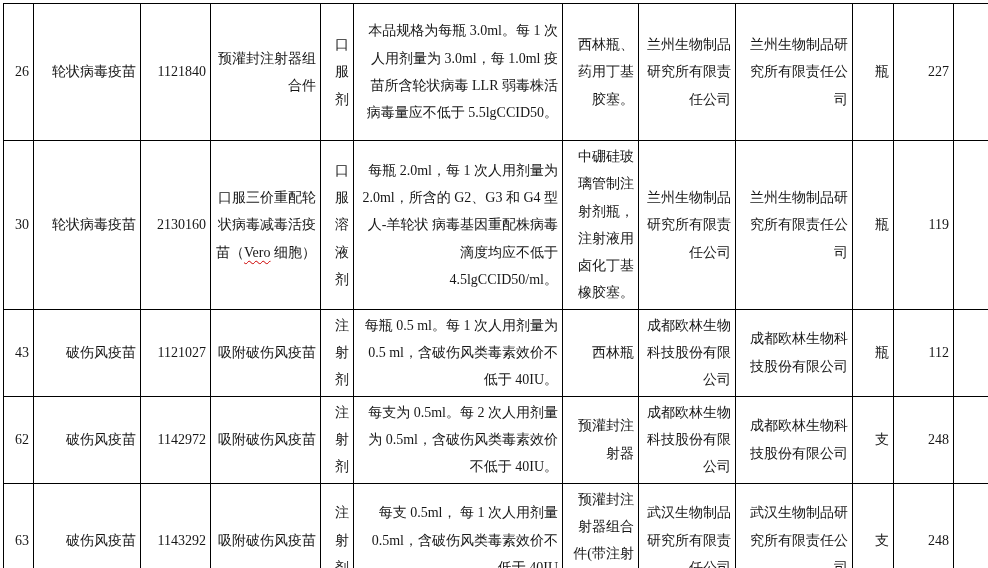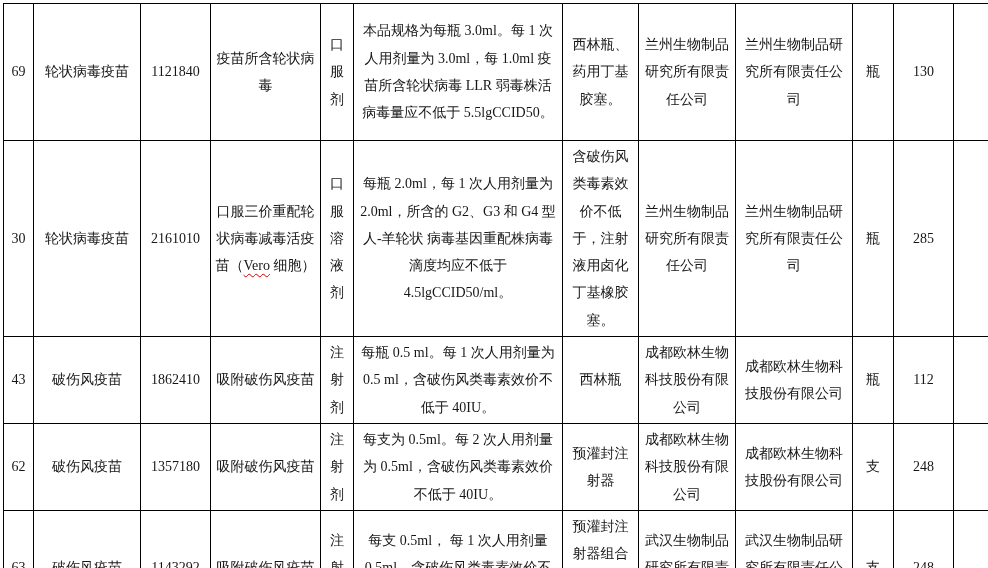--- a/index.html
+++ b/index.html
@@ -13,21 +13,21 @@
   }
   table.vax{
     position:absolute;left:3px;top:3px;
     width:990px;
     table-layout:fixed;
     border-collapse:collapse;
     border-bottom:2px solid #000;
   }
   table.vax td{
     border:1px solid #000;
-    text-align:center;
+    text-align:right;
     vertical-align:middle;
     font-size:14px;
     line-height:1.95;
     padding:2px 4px;
     overflow:hidden;
   }
   tr.r0{height:137px;}
   tr.r1{height:160px;}
   tr.r2{height:85px;}
   tr.r3{height:85px;}
@@ -63,65 +63,65 @@
         <col style="width:209px">
       <col style="width:76px">
         <col style="width:97px">
         <col style="width:117px">
       <col style="width:41px">
         <col style="width:60px">
         <col style="width:40px">
     </colgroup>
     <tbody>
       <tr class="r0">
-        <td class="c-num">69</td>
+        <td class="c-num">26</td>
         <td class="c-vaccine">轮状病毒疫苗</td>
         <td class="c-code">1121840</td>
-        <td class="c-product">疫苗所含轮状病毒</td>
+        <td class="c-product">预灌封注射器组合件</td>
         <td class="c-form">口服剂</td>
         <td class="c-spec">本品规格为每瓶 3.0ml。每 1 次人用剂量为 3.0ml，每 1.0ml 疫苗所含轮状病毒 LLR 弱毒株活病毒量应不低于 5.5lgCCID50。</td>
         <td class="c-pack">西林瓶、药用丁基胶塞。</td>
         <td class="c-mfr">兰州生物制品研究所有限责任公司</td>
         <td class="c-co">兰州生物制品研究所有限责任公司</td>
         <td class="c-unit">瓶</td>
-        <td class="c-price">130</td>
+        <td class="c-price">227</td>
         <td class="c-extra"></td>
       </tr>
       <tr class="r1">
         <td class="c-num">30</td>
         <td class="c-vaccine">轮状病毒疫苗</td>
-        <td class="c-code">2161010</td>
+        <td class="c-code">2130160</td>
         <td class="c-product"><span>口服三价重配轮状病毒减毒活疫苗（</span><span class="sq">Vero</span><span> 细胞）</span></td>
         <td class="c-form">口服溶液剂</td>
         <td class="c-spec">每瓶 2.0ml，每 1 次人用剂量为 2.0ml，所含的 G2、G3 和 G4 型人-羊轮状 病毒基因重配株病毒滴度均应不低于 4.5lgCCID50/ml。</td>
-        <td class="c-pack">含破伤风类毒素效价不低于，注射液用卤化丁基橡胶塞。</td>
+        <td class="c-pack">中硼硅玻璃管制注射剂瓶，注射液用卤化丁基橡胶塞。</td>
         <td class="c-mfr">兰州生物制品研究所有限责任公司</td>
         <td class="c-co">兰州生物制品研究所有限责任公司</td>
         <td class="c-unit">瓶</td>
-        <td class="c-price">285</td>
+        <td class="c-price">119</td>
         <td class="c-extra"></td>
       </tr>
       <tr class="r2">
         <td class="c-num">43</td>
         <td class="c-vaccine">破伤风疫苗</td>
-        <td class="c-code">1862410</td>
+        <td class="c-code">1121027</td>
         <td class="c-product">吸附破伤风疫苗</td>
         <td class="c-form">注射剂</td>
         <td class="c-spec">每瓶 0.5 ml。每 1 次人用剂量为 0.5 ml，含破伤风类毒素效价不低于 40IU。</td>
         <td class="c-pack">西林瓶</td>
         <td class="c-mfr">成都欧林生物科技股份有限公司</td>
         <td class="c-co">成都欧林生物科技股份有限公司</td>
         <td class="c-unit">瓶</td>
         <td class="c-price">112</td>
         <td class="c-extra"></td>
       </tr>
       <tr class="r3">
         <td class="c-num">62</td>
         <td class="c-vaccine">破伤风疫苗</td>
-        <td class="c-code">1357180</td>
+        <td class="c-code">1142972</td>
         <td class="c-product">吸附破伤风疫苗</td>
         <td class="c-form">注射剂</td>
         <td class="c-spec">每支为 0.5ml。每 2 次人用剂量为 0.5ml，含破伤风类毒素效价不低于 40IU。</td>
         <td class="c-pack">预灌封注射器</td>
         <td class="c-mfr">成都欧林生物科技股份有限公司</td>
         <td class="c-co">成都欧林生物科技股份有限公司</td>
         <td class="c-unit">支</td>
         <td class="c-price">248</td>
         <td class="c-extra"></td>
       </tr>

